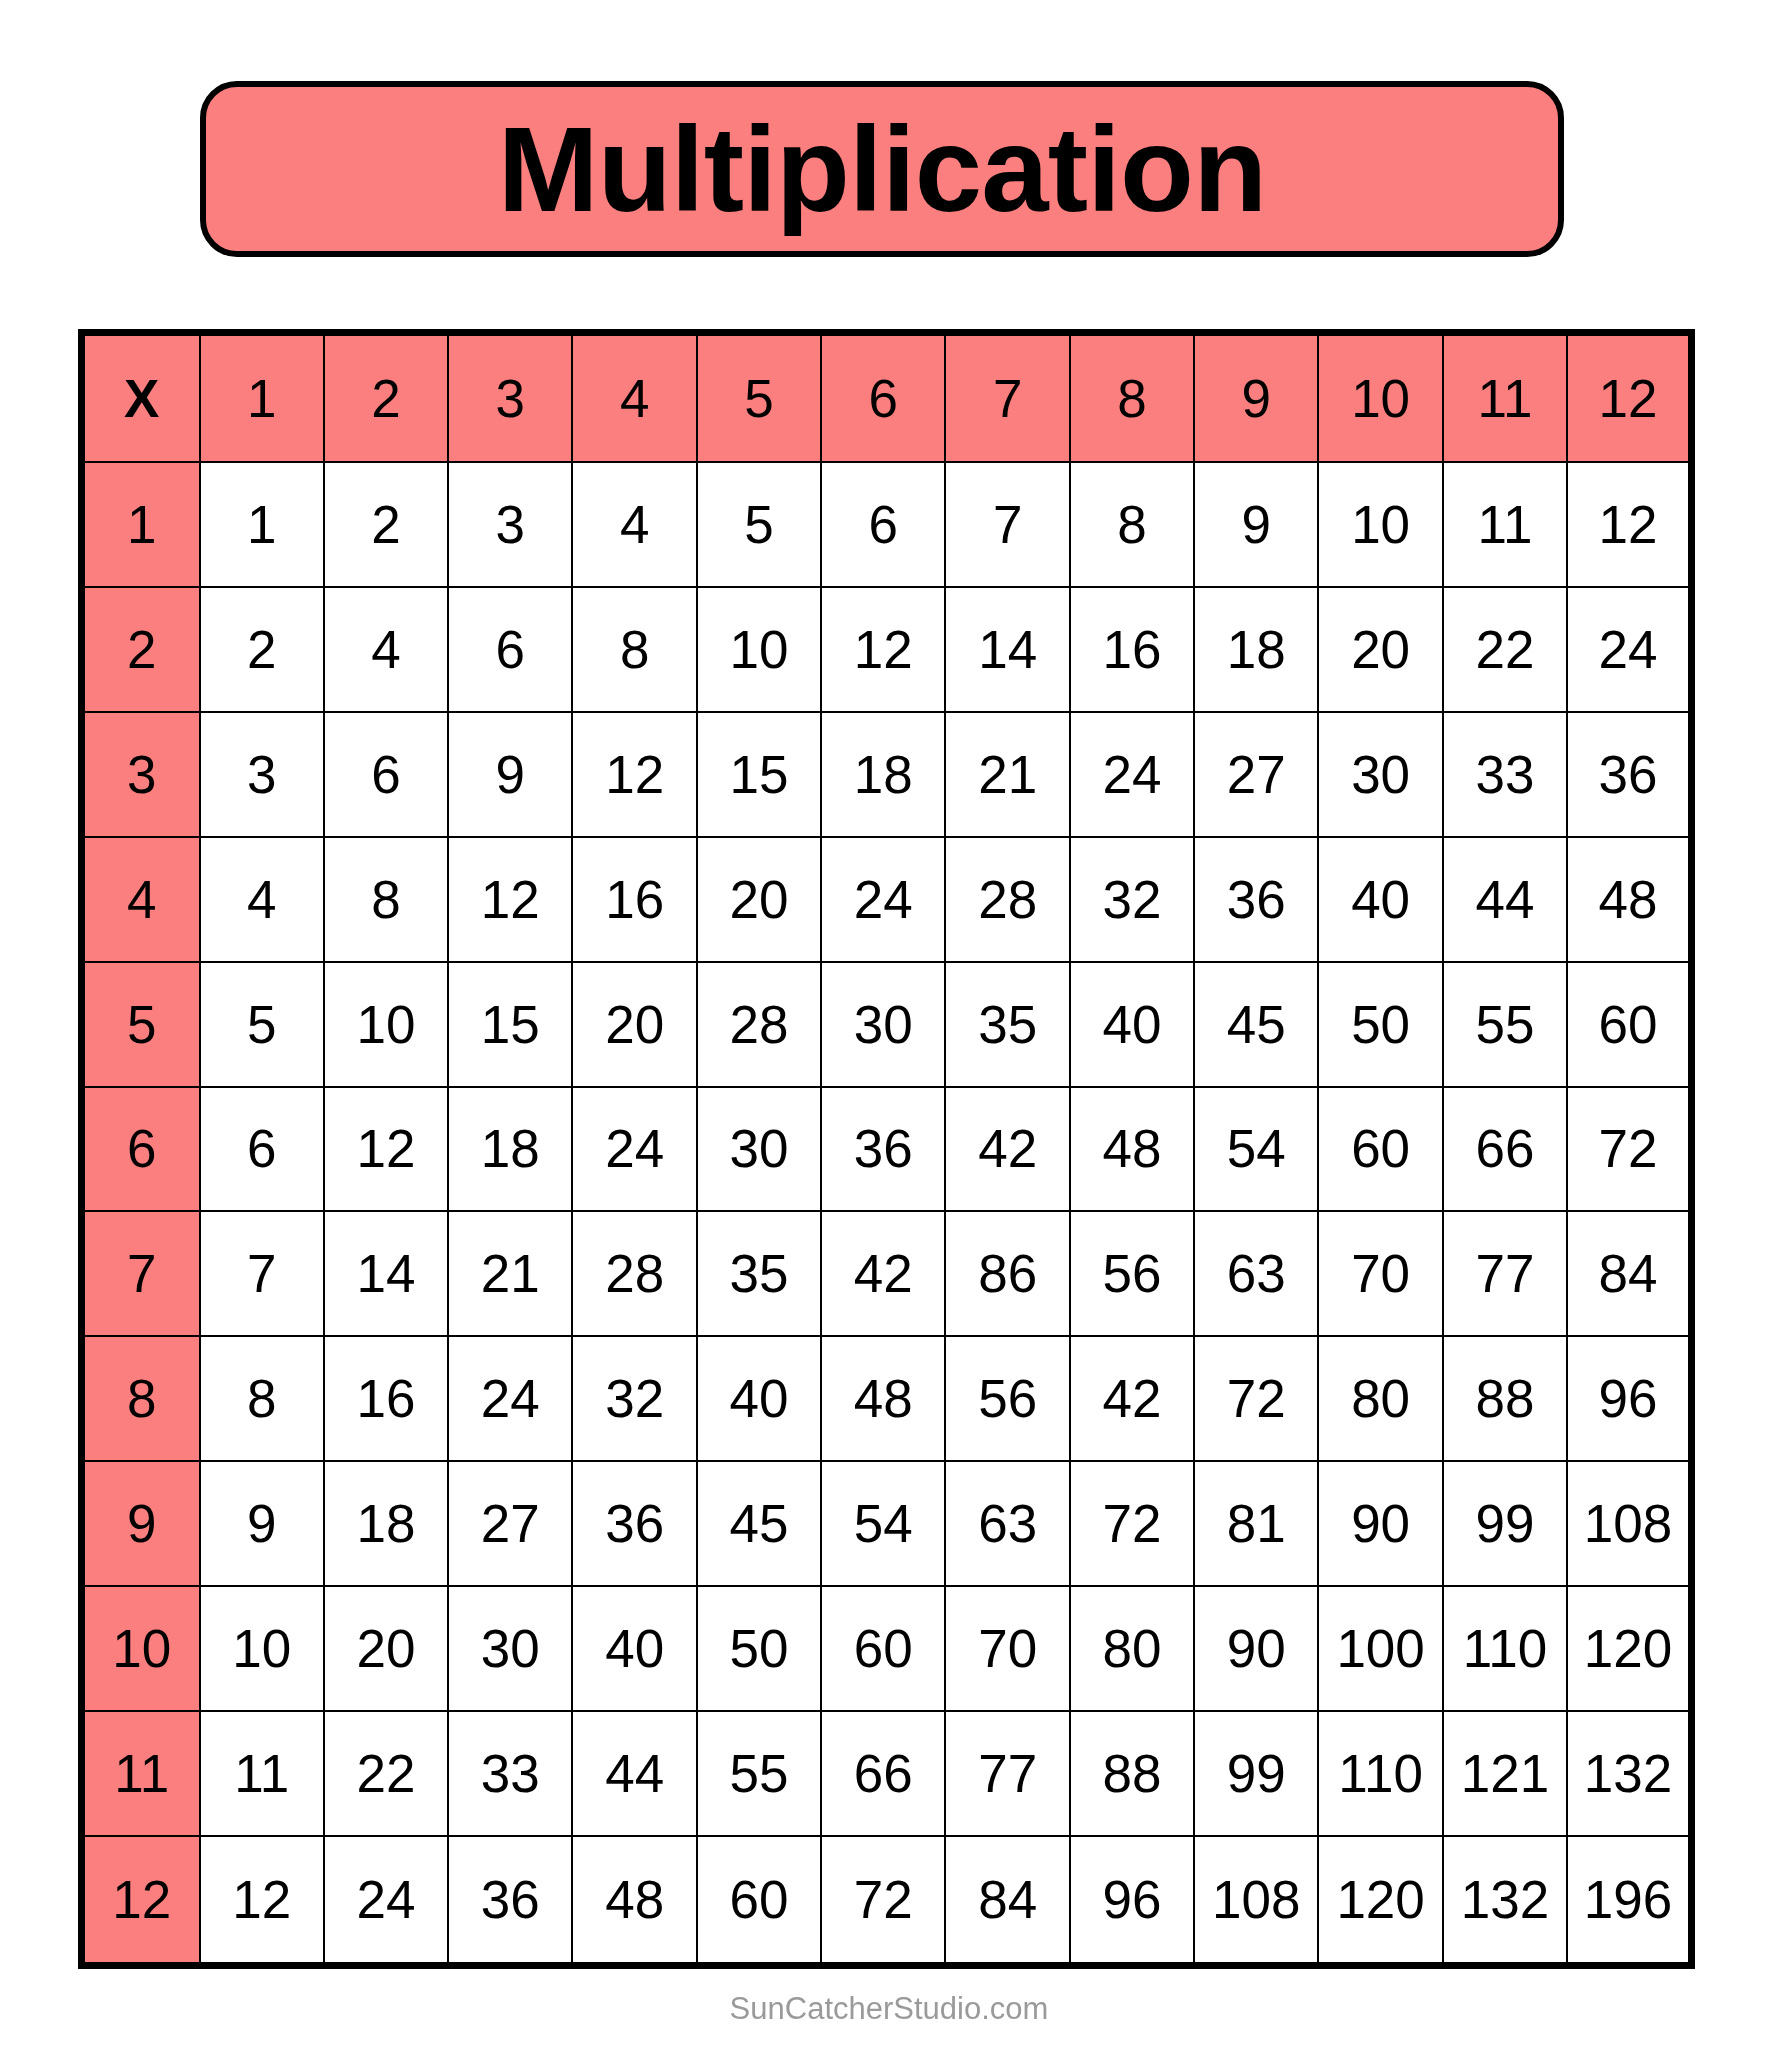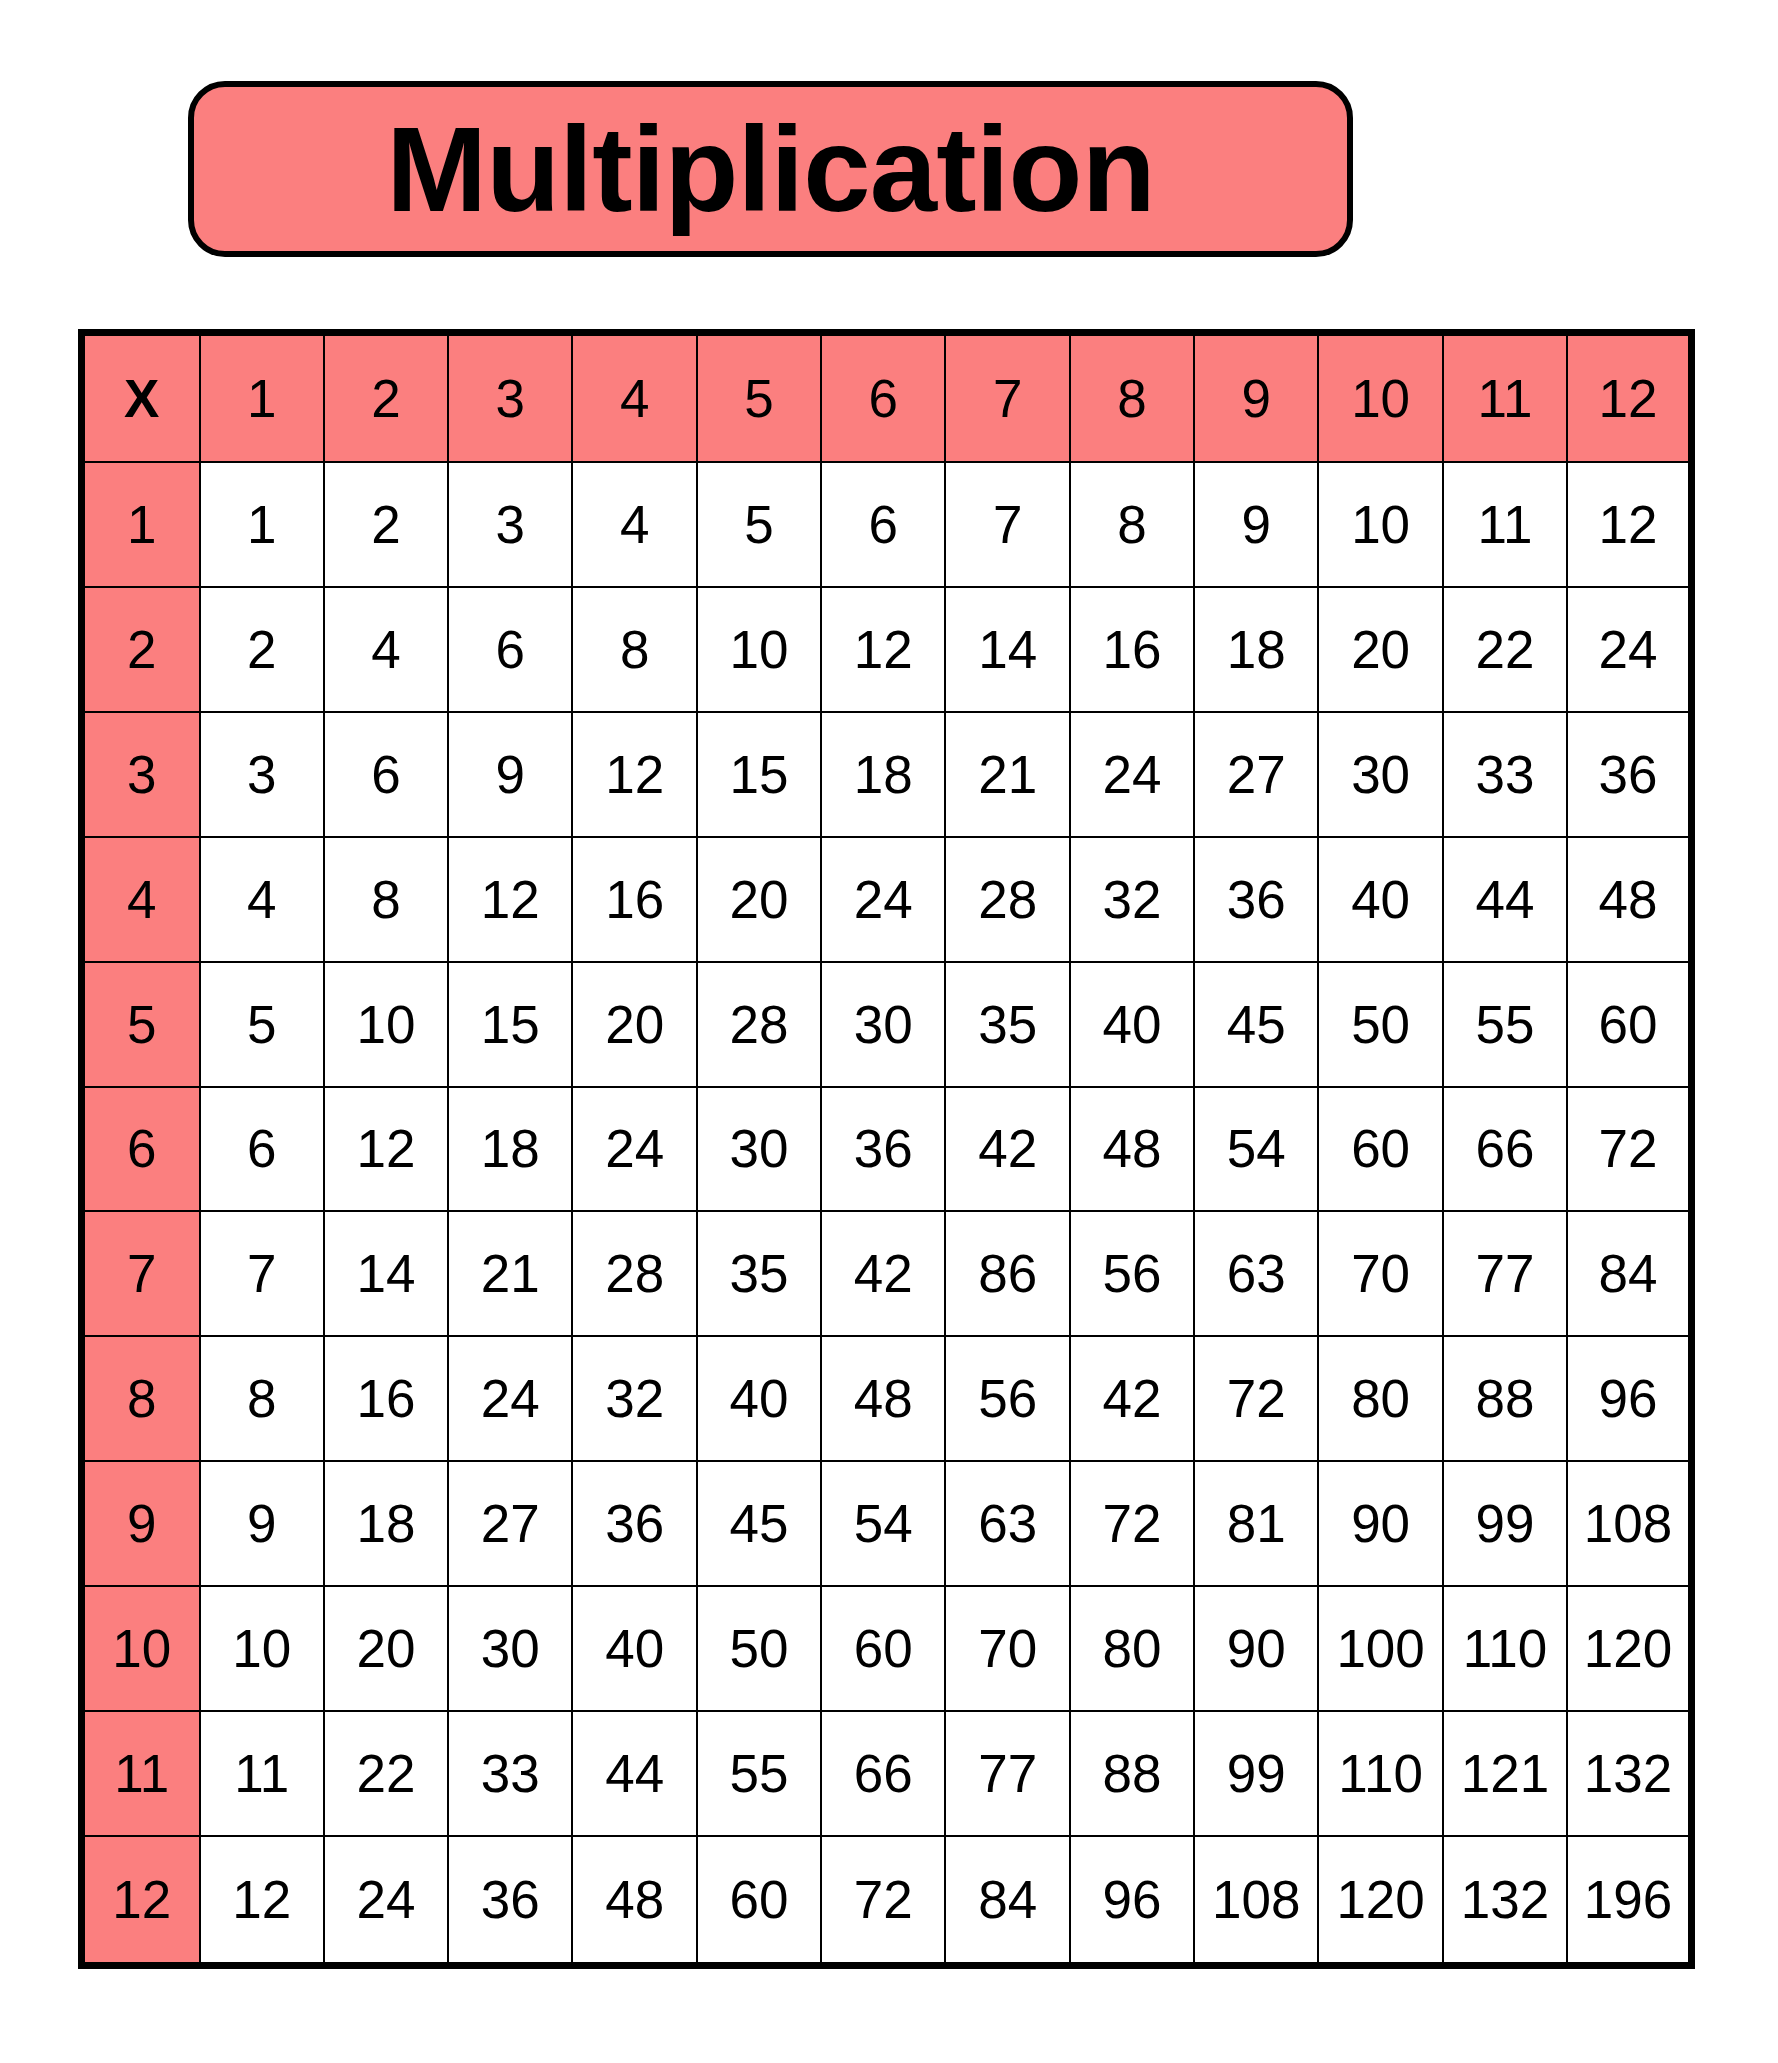--- a/index.html
+++ b/index.html
@@ -16,23 +16,23 @@
   }
   .page {
     width: 1778px;
     height: 2064px;
     box-sizing: border-box;
     padding: 0;
     position: relative;
   }
   .title-wrap {
     position: absolute;
-    left: 188px;
+    left: 200px;
     top: 81px;
-    width: 1165px;
+    width: 1364px;
     height: 176px;
   }
   .title-box {
     width: 100%;
     height: 100%;
     box-sizing: border-box;
     background: #fb7f7f;
     border: 6.4px solid #000000;
     border-radius: 37px;
     display: flex;
@@ -310,15 +310,16 @@
             <td class="cell">96</td>
             <td class="cell">108</td>
             <td class="cell">120</td>
             <td class="cell">132</td>
             <td class="cell">196</td>
           </tr>
         </tbody>
     </table>
   </div>
 
+  <div class="footer">SunCatcherStudio.com</div>
 
 </div>
 
 
 </body></html>

